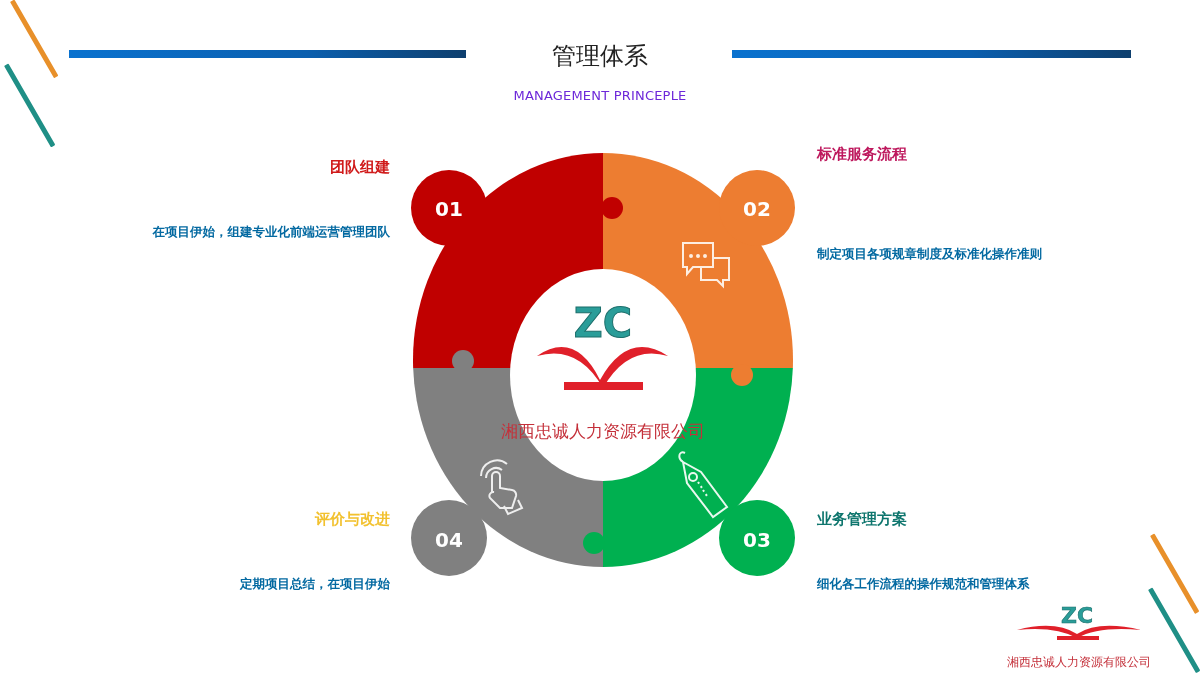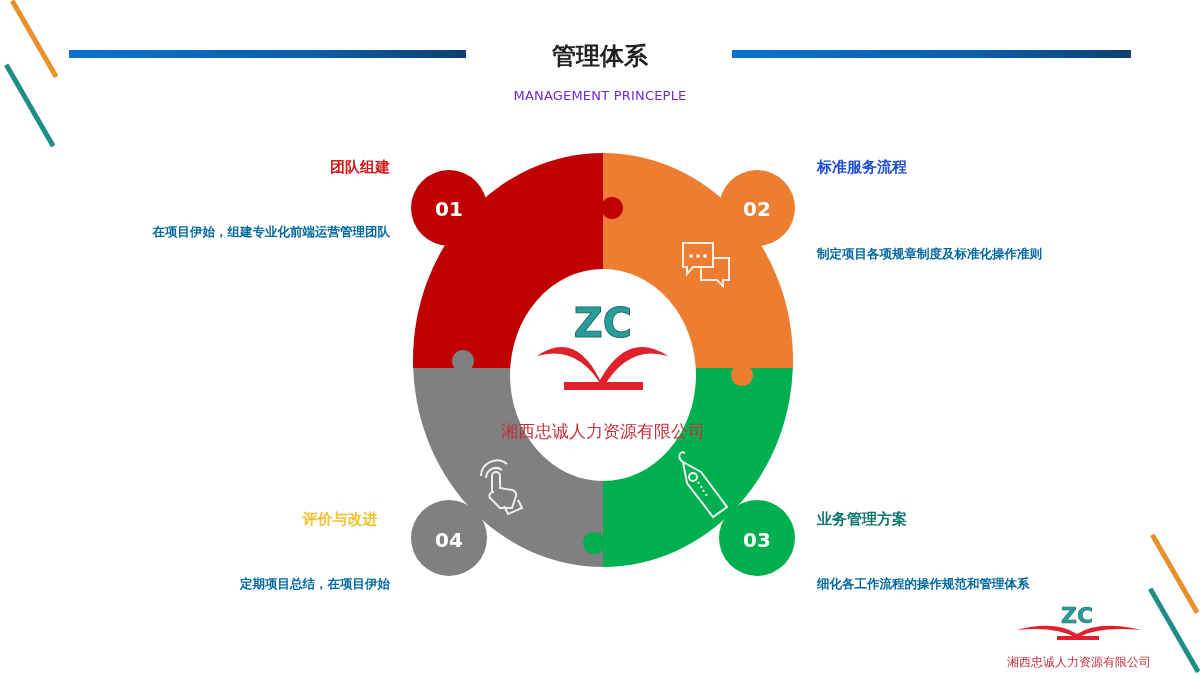--- a/index.html
+++ b/index.html
@@ -1,20 +1,20 @@
 <!DOCTYPE html>
 <html><head>
 <meta charset="utf-8">
 <style>
   html, body { margin: 0; padding: 0; }
   body { width: 1200px; height: 675px; background: #ffffff; position: relative; overflow: hidden;
          font-family: "DejaVu Sans", "Liberation Sans", sans-serif; }
   .abs { position: absolute; }
   .hbar { position: absolute; height: 8px; background: linear-gradient(90deg, #0a72cf, #0b5fae 60%, #0e3f6e); }
-  .title { position: absolute; left: 500px; top: 40px; width: 200px; text-align: center; font-size: 24px; font-weight: bold; color: #222; }
+  .title { position: absolute; left: 500px; top: 40px; width: 200px; text-align: center; font-size: 24px; font-weight: normal; color: #222; }
   .subtitle { position: absolute; left: 470px; top: 88px; width: 260px; text-align: center; font-size: 13px; color: #6d28d9; letter-spacing: 0.2px; }
   .slash { position: absolute; width: 5px; border-radius: 1px; transform-origin: top left; }
   .item-title { position: absolute; font-size: 15px; font-weight: bold; }
   .item-desc { position: absolute; font-size: 12.5px; font-weight: bold; color: #0369a1; white-space: nowrap; }
   svg text { font-family: "DejaVu Sans", "Liberation Sans", sans-serif; }
 </style>
 </head>
 <body>
 
 <div class="slash" style="left:10px; top:2px; height:88px; background:#e8902a; transform: rotate(-30deg);"></div>
@@ -103,27 +103,27 @@
     <text x="603" y="337" font-size="40" font-weight="bold" fill="#2a9d99" stroke="#1d6f6c" stroke-width="1" text-anchor="middle" font-family="DejaVu Serif, serif">ZC</text>
     <path d="M537 356 Q575 330 600 380 Q628 330 668 356 Q628 344 603 388 Q578 344 537 356 Z" fill="#e0202a"></path>
     <rect x="564" y="382" width="79" height="8" fill="#e0202a"></rect>
     <text x="603" y="437" font-size="17" fill="#c4303a" text-anchor="middle" font-family="DejaVu Serif, serif">湘西忠诚人力资源有限公司</text>
   </g>
 </svg>
 
 <div class="item-title" style="left:290px; top:158px; width:100px; text-align:right; color:#d01a1a;">团队组建</div>
 <div class="item-desc" style="right:810px; top:224px;">在项目伊始，组建专业化前端运营管理团队</div>
 
-<div class="item-title" style="left:817px; top:158px; color:#1d4ed8;text-align:center;">标准服务流程</div>
+<div class="item-title" style="left:817px; top:145px; color:#be185d;text-align:center;">标准服务流程</div>
 <div class="item-desc" style="left:817px; top:246px;">制定项目各项规章制度及标准化操作准则</div>
 
 <div class="item-title" style="left:817px; top:510px; color:#0f766e;">业务管理方案</div>
 <div class="item-desc" style="left:817px; top:576px;">细化各工作流程的操作规范和管理体系</div>
 
-<div class="item-title" style="left:290px; top:510px; width:100px; text-align:center; color:#f2c12e;">评价与改进</div>
+<div class="item-title" style="left:290px; top:510px; width:100px; text-align:right; color:#f2c12e;">评价与改进</div>
 <div class="item-desc" style="right:810px; top:576px;">定期项目总结，在项目伊始</div>
 
 <svg class="abs" style="left:1005px; top:598px;" width="150" height="75" viewBox="0 0 150 75">
   <text x="72" y="25" font-size="22" font-weight="bold" fill="#2a9d99" stroke="#1d6f6c" stroke-width="0.6" text-anchor="middle" font-family="DejaVu Serif, serif">ZC</text>
   <path d="M12 32 Q50 22 72 36 Q94 22 136 32 Q94 28 72 40 Q50 28 12 32 Z" fill="#e0202a"></path>
   <rect x="52" y="38" width="42" height="4" fill="#e0202a"></rect>
   <text x="74" y="68" font-size="12" fill="#c4303a" text-anchor="middle" font-family="DejaVu Serif, serif">湘西忠诚人力资源有限公司</text>
 </svg>
 
 </body></html>

